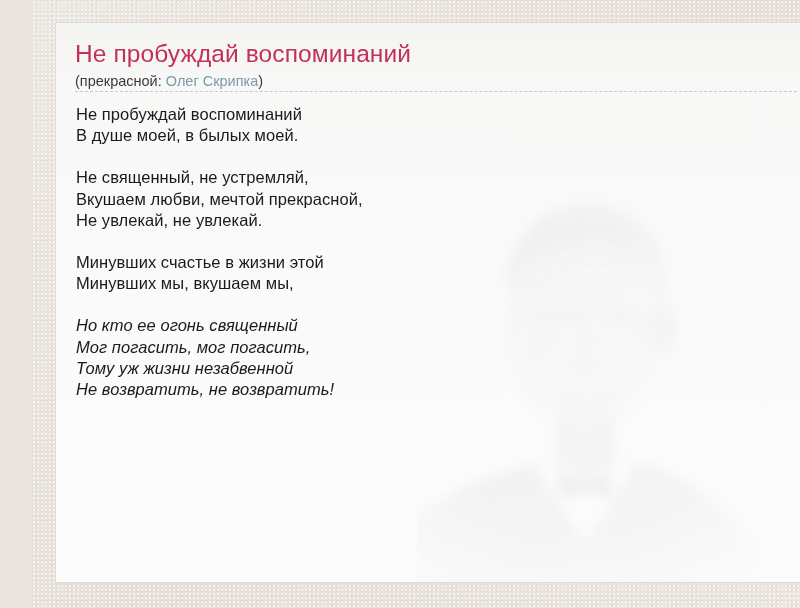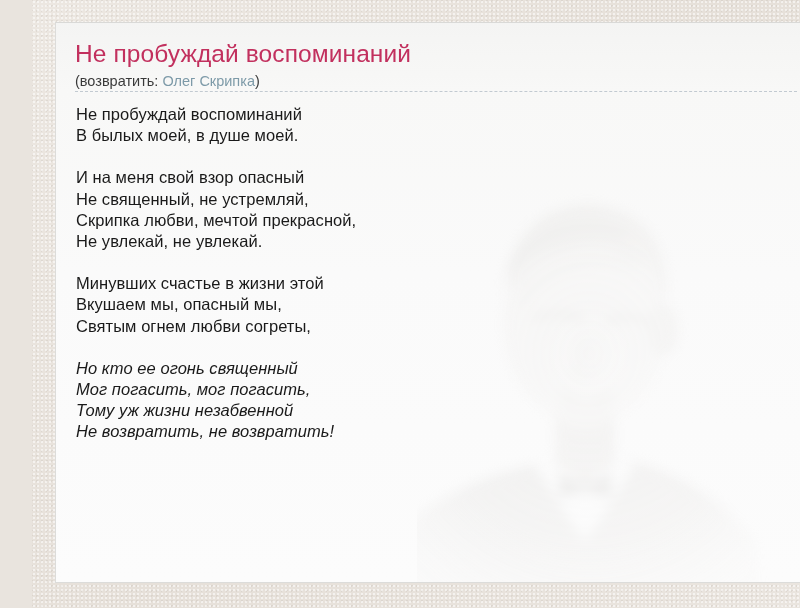--- a/index.html
+++ b/index.html
@@ -174,43 +174,41 @@
 
           <path d="M 168 196 C 166 214 162 224 156 230 C 164 236 176 234 180 228" stroke="#e0dedb" stroke-width="3" fill="none"></path>
           <path d="M 144 252 C 158 262 182 262 196 252" stroke="#dddbd8" stroke-width="4" fill="none"></path>
           <ellipse cx="168" cy="272" rx="30" ry="14" fill="#eeecea"></ellipse>
         </g>
       </svg>
     </div>
 
     <div id="header">
       <h1 id="song-title">Не пробуждай воспоминаний</h1>
-      <p id="performer-line"><span>(возвратить: </span><a id="performer-link">Олег Скрипка</a><span>)</span></p>
+      <p id="performer-line"><span>(прекрасной: </span><a id="performer-link">Олег Скрипка</a><span>)</span></p>
     </div>
 
     <div id="header-rule"></div>
 
     <div id="lyrics">
 
       <div class="stanza">
         <div class="lyric-line">Не пробуждай воспоминаний</div>
-        <div class="lyric-line">В былых моей, в душе моей.</div>
-      </div>
-
-      <div class="stanza">
-        <div class="lyric-line">И на меня свой взор опасный</div>
+        <div class="lyric-line">В душе моей, в былых моей.</div>
+      </div>
+
+      <div class="stanza">
         <div class="lyric-line">Не священный, не устремляй,</div>
-        <div class="lyric-line">Скрипка любви, мечтой прекрасной,</div>
+        <div class="lyric-line">Вкушаем любви, мечтой прекрасной,</div>
         <div class="lyric-line">Не увлекай, не увлекай.</div>
       </div>
 
       <div class="stanza">
         <div class="lyric-line">Минувших счастье в жизни этой</div>
-        <div class="lyric-line">Вкушаем мы, опасный мы,</div>
-        <div class="lyric-line">Святым огнем любви согреты,</div>
+        <div class="lyric-line">Минувших мы, вкушаем мы,</div>
       </div>
 
       <div class="stanza">
         <div class="lyric-line">Но кто ее огонь священный</div>
         <div class="lyric-line">Мог погасить, мог погасить,</div>
         <div class="lyric-line">Тому уж жизни незабвенной</div>
         <div class="lyric-line">Не возвратить, не возвратить!</div>
       </div>
 
     </div>

